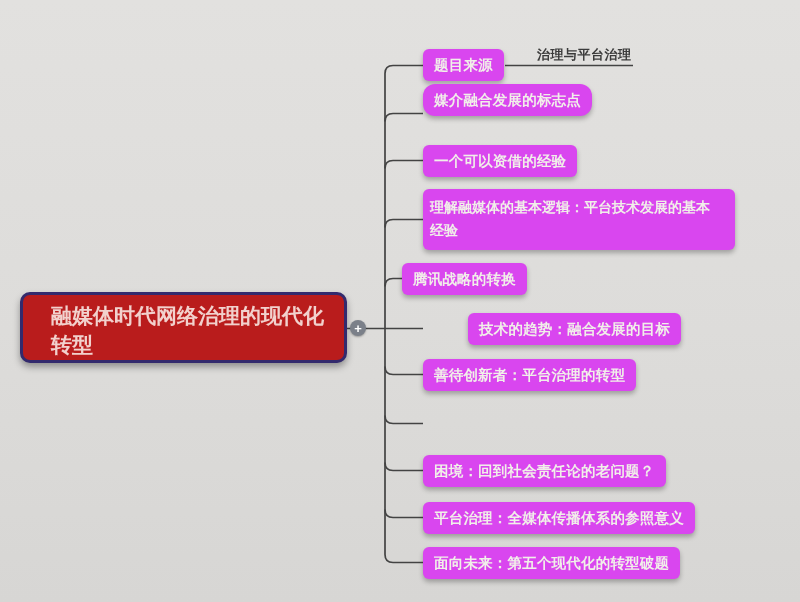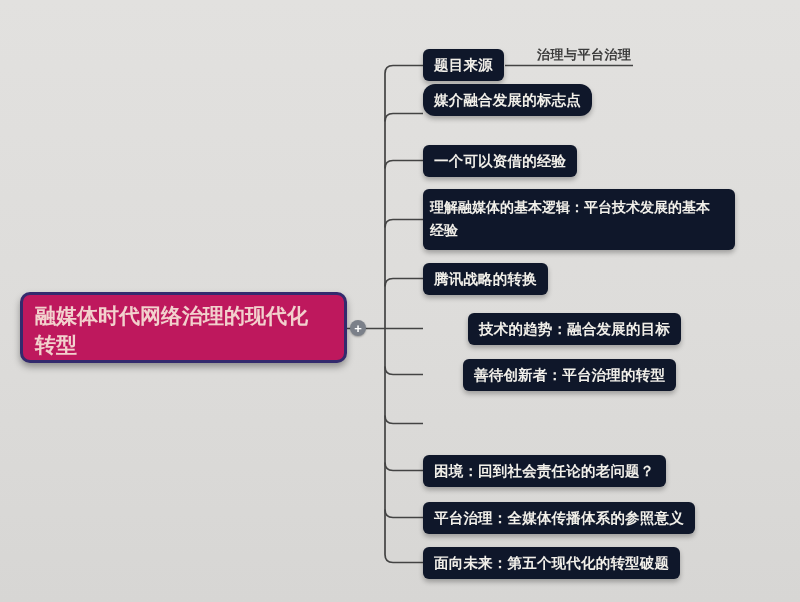--- a/index.html
+++ b/index.html
@@ -1,21 +1,21 @@
 <!DOCTYPE html>
 <html><head>
 <meta charset="utf-8">
 <style>
   html,body{margin:0;padding:0;}
   body{width:800px;height:602px;overflow:hidden;background:linear-gradient(180deg,#e2e1df 0%,#dddcda 55%,#d7d6d4 100%);font-family:"Liberation Sans",sans-serif;position:relative;}
   #canvas{position:absolute;inset:0;}
   svg.links{position:absolute;left:0;top:0;}
-  .node{position:absolute;background:#0f172a;color:#f1efe9;border-radius:6px;display:flex;align-items:center;white-space:nowrap;padding:0 11px;font-size:14.5px;font-weight:600;letter-spacing:.2px;box-shadow:0 3px 5px rgba(0,0,0,.28);height:32px;box-sizing:border-box;}
+  .node{position:absolute;background:#d946ef;color:#f1efe9;border-radius:6px;display:flex;align-items:center;white-space:nowrap;padding:0 11px;font-size:14.5px;font-weight:600;letter-spacing:.2px;box-shadow:0 3px 5px rgba(0,0,0,.28);height:32px;box-sizing:border-box;}
   .node.multiline{white-space:normal;width:312px;height:61px;font-size:14px;line-height:23px;padding:7px 14px;letter-spacing:0;align-items:flex-start;}
-  .root-node{position:absolute;left:20px;top:292px;width:327px;height:71px;box-sizing:border-box;background:#be185d;border:3px solid #332a6d;border-radius:10px;color:#f2d1cd;font-size:21px;font-weight:600;line-height:29px;padding:4px 18px 0 12px;box-shadow:0 4px 7px rgba(0,0,0,.35);display:flex;align-items:center;}
+  .root-node{position:absolute;left:20px;top:292px;width:327px;height:71px;box-sizing:border-box;background:#b91c1c;border:3px solid #332a6d;border-radius:10px;color:#f2d1cd;font-size:21px;font-weight:600;line-height:29px;padding:4px 18px 0 28px;box-shadow:0 4px 7px rgba(0,0,0,.35);display:flex;align-items:center;}
   .plus-btn{position:absolute;left:350px;top:320px;width:16px;height:16px;border-radius:50%;background:#7b8089;color:#fff;display:flex;align-items:center;justify-content:center;font-size:13px;font-weight:700;line-height:1;box-shadow:0 1px 2px rgba(0,0,0,.3);}
   .float-label{position:absolute;left:537px;top:46px;font-size:13px;font-weight:600;color:#3b3b3b;letter-spacing:.5px;}
 </style>
 </head>
 <body>
 
 <div id="canvas">
 
   <svg class="links" width="800" height="602" viewBox="0 0 800 602">
     <g fill="none" stroke="#434343" stroke-width="1.7">
@@ -40,20 +40,20 @@
   <div class="plus-btn">
     <span>+</span>
   </div>
 
   <div class="float-label">治理与平台治理</div>
 
   <div class="node" style="left:423px;top:49px;">题目来源</div>
   <div class="node" style="left:423px;top:84px;border-radius:12px;">媒介融合发展的标志点</div>
   <div class="node" style="left:423px;top:145px;">一个可以资借的经验</div>
   <div class="node multiline" style="left:423px;top:189px;padding-left:7px;">理解融媒体的基本逻辑：平台技术发展的基本经验</div>
-  <div class="node" style="left:423px;top:263px;font-family:Liberation Mono, monospace;">腾讯战略的转换</div>
+  <div class="node" style="left:402px;top:263px;font-family:Liberation Mono, monospace;">腾讯战略的转换</div>
   <div class="node" style="left:423px;top:313px;margin-left:45px;">技术的趋势：融合发展的目标</div>
-  <div class="node" style="left:423px;top:359px;margin-left:40px;">善待创新者：平台治理的转型</div>
+  <div class="node" style="left:423px;top:359px;">善待创新者：平台治理的转型</div>
   <div class="node" style="left:423px;top:455px;">困境：回到社会责任论的老问题？</div>
   <div class="node" style="left:423px;top:502px;">平台治理：全媒体传播体系的参照意义</div>
   <div class="node" style="left:423px;top:547px;">面向未来：第五个现代化的转型破题</div>
 
 </div>
 
 </body></html>

